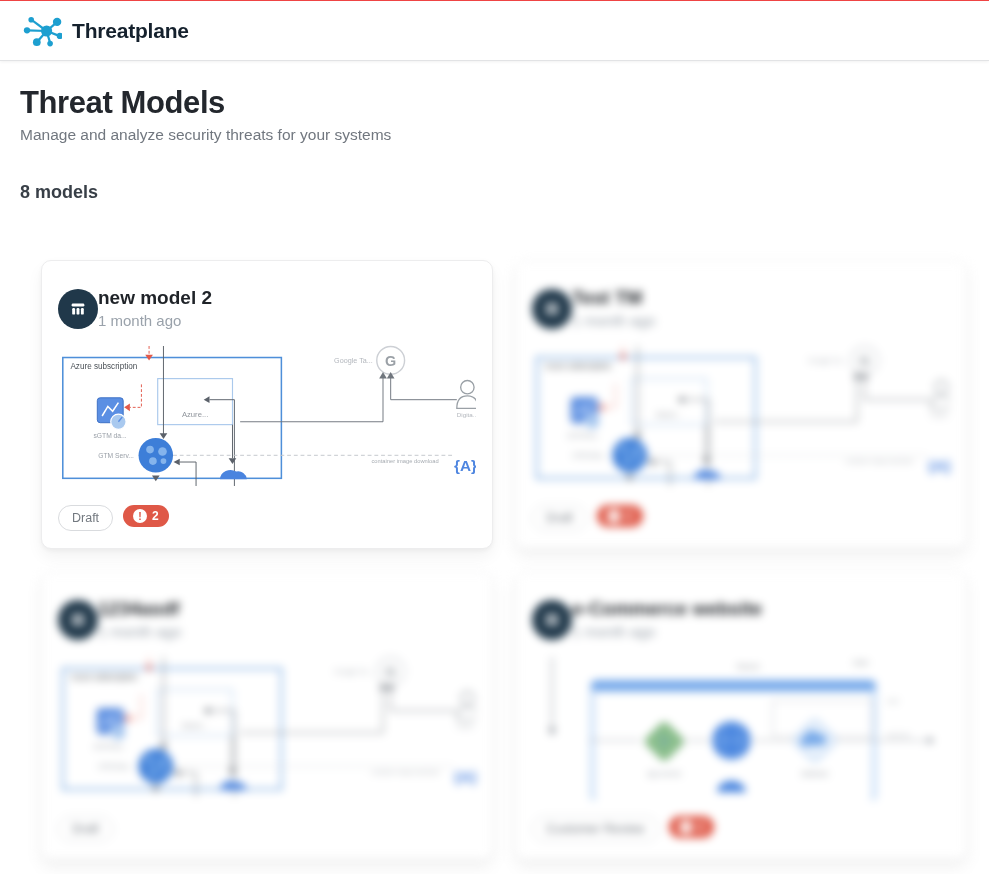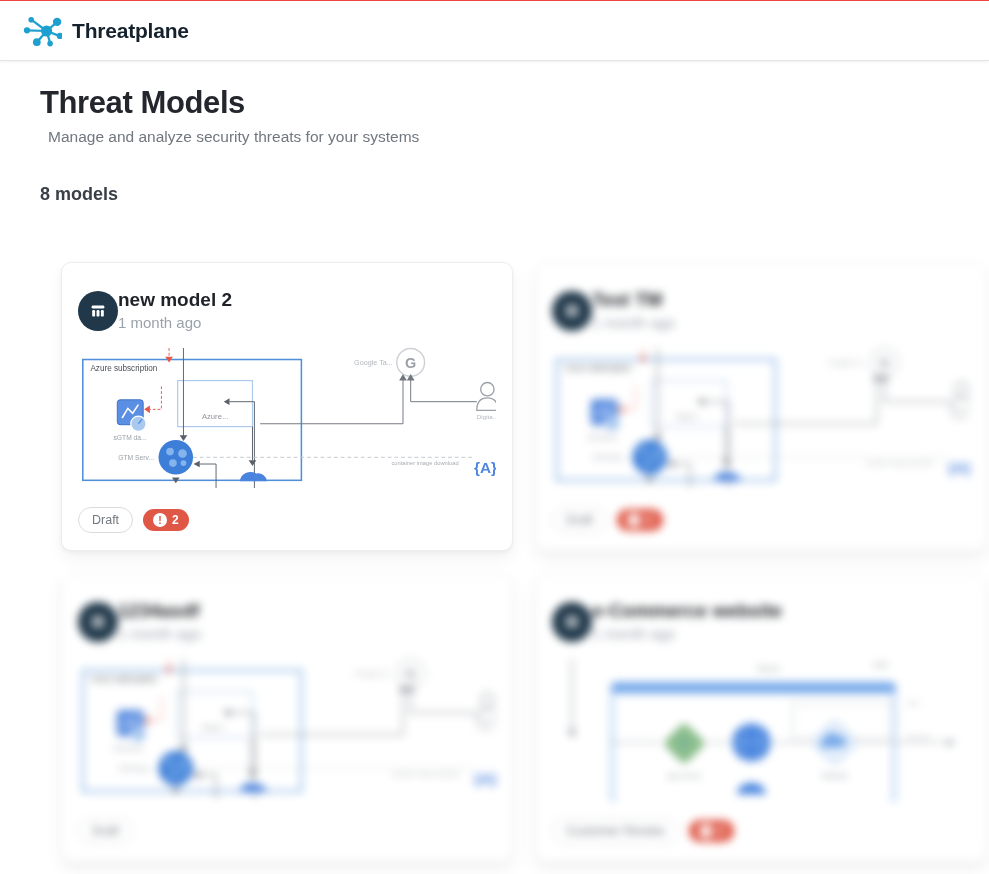--- a/index.html
+++ b/index.html
@@ -20,26 +20,26 @@
     border-bottom:1px solid #e2e3e5;
     box-shadow:0 1px 3px rgba(0,0,0,.06);
     position:relative; z-index:2;
   }
   .brand { display:flex; align-items:center; gap:10px; }
   .brand-name {
     font-size:21px; font-weight:700; color:#15212d; letter-spacing:-.2px;
   }
 
   
-  .main { padding:0 40px; }
+  .main { padding:0 20px; }
   .page-title {
     margin:26px 0 6px; font-size:31px; line-height:1.05;
     font-weight:800; letter-spacing:-.4px; color:#23272d;
   }
-  .page-subtitle { margin:8px; font-size:15.5px; color:#71777f; }
+  .page-subtitle { margin:0; font-size:15.5px; color:#71777f; }
   .model-count { margin-top:38px; font-size:18px; font-weight:700; color:#383f47; }
 
   
   .grid {
     margin:57px 0 0 21px; width:926px;
     display:grid; grid-template-columns:452px 452px; gap:22px;
   }
   .card {
     width:452px; height:289px; background:#fff;
     border:1px solid #ededee; border-radius:10px;
@@ -49,21 +49,21 @@
   .card.blurred { filter:blur(4px); }
   .card-head { display:flex; align-items:flex-end; gap:0; }
   .avatar {
     width:40px; height:40px; border-radius:50%; background:#20384a;
     display:flex; align-items:center; justify-content:center; flex:0 0 auto;
   }
   .card-title { font-size:19px; font-weight:700; color:#1f2328; margin-top:3px; }
   .card-time  { font-size:15px; color:#9aa2ab; margin-top:3px; }
   .preview { margin-top:14px; height:146px; overflow:hidden; }
   .preview svg { display:block; width:100%; height:146px; }
-  .card-foot { margin-top:16px; display:flex; align-items:center; gap:10px; }
+  .card-foot { margin-top:16px; display:flex; align-items:flex-start; gap:10px; }
   .badge-outline {
     display:inline-flex; align-items:center;
     padding:5px 13px; border:1.5px solid #d9dbde; border-radius:999px;
     font-size:12.5px; color:#72787f; background:#fff; white-space:nowrap;
   }
   .badge-alert {
     display:inline-flex; align-items:center; gap:5px;
     background:#df5847; border-radius:999px; padding:4px 10px;
     color:#fff; font-size:12px; font-weight:700;
   }

